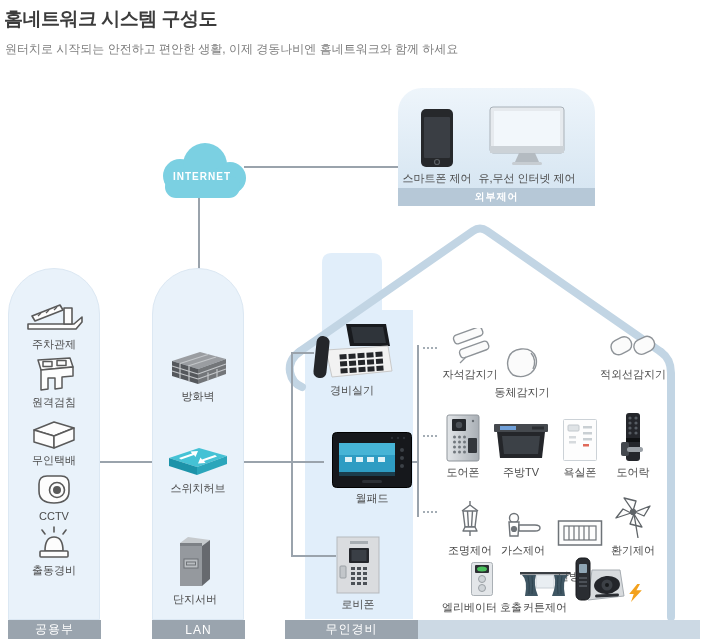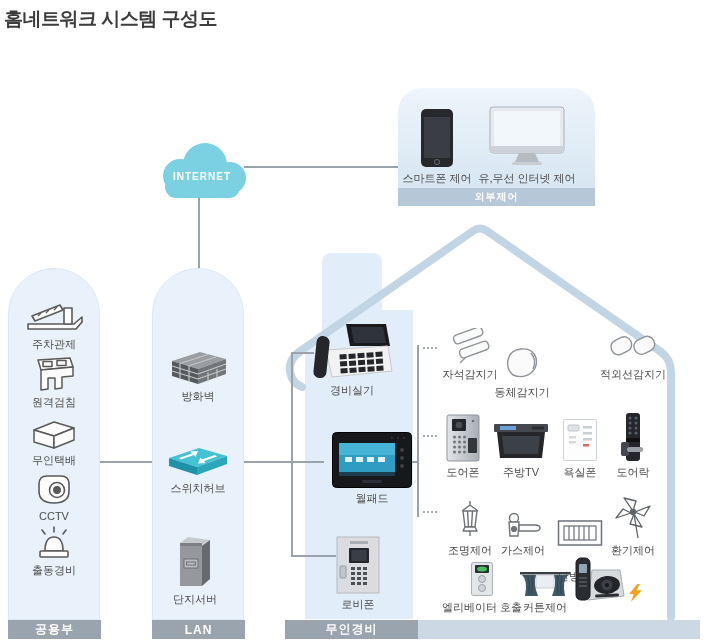--- a/index.html
+++ b/index.html
@@ -9,21 +9,21 @@
   .page-subtitle{position:absolute;left:5px;top:41px;font-size:12px;color:#7e7e7e;}
   
   .hline,.vline{position:absolute;background:#9aa3ac;}
   .hline{height:2px;}
   .vline{width:2px;}
   .dots{position:absolute;width:14px;height:0;border-top:2px dotted #a4adb5;}
   
   .col{position:absolute;top:268px;width:92px;height:352px;background:#e9f2fa;
        border:1px solid #dce8f3;border-radius:46px 46px 0 0;box-sizing:border-box;}
   .bar{position:absolute;top:620px;height:19px;background:#9aa4ae;color:#fff;
-       font-size:12px;font-weight:bold;display:flex;align-items:center;justify-content:center;letter-spacing:1px;}
+       font-size:12px;font-weight:normal;display:flex;align-items:center;justify-content:center;letter-spacing:1px;}
   .bar-light{position:absolute;top:620px;height:19px;background:#ccd9e4;}
   
   .item{position:absolute;display:flex;flex-direction:column;align-items:center;}
   .ilabel{font-size:11px;color:#4b4b4b;line-height:1.1;margin-top:4px;white-space:nowrap;text-align:center;}
   .iconbox{display:flex;align-items:flex-end;justify-content:center;}
   
   .extbox{position:absolute;left:398px;top:88px;width:197px;height:100px;
           background:linear-gradient(180deg,#eef5fb 0%,#d7e6f2 100%);
           border-radius:24px 24px 0 0;}
   .extbar{position:absolute;left:398px;top:188px;width:197px;height:18px;background:#b6c8d7;
@@ -33,20 +33,21 @@
   .house-svg{position:absolute;left:0;top:0;width:720px;height:641px;}
   .grid-item{width:90px;}
   .bolt{position:absolute;left:628px;top:584px;}
 </style>
 </head>
 <body>
 
 <div class="canvas">
 
   <div class="page-title">홈네트워크 시스템 구성도</div>
+  <div class="page-subtitle">원터치로 시작되는 안전하고 편안한 생활, 이제 경동나비엔 홈네트워크와 함께 하세요</div>
 
   <svg class="house-svg">
     <path d="M 332 253 L 372 253 Q 382 253 382 263 L 382 310 L 413 310 L 413 619 L 305 619 L 305 352 L 322 340 L 322 263 Q 322 253 332 253 Z" fill="#e1eefa"></path>
     <path d="M 299 352 L 473 231 Q 480 226 487 231 L 661 352" fill="none" stroke="#c2d5e4" stroke-width="8" stroke-linecap="round" stroke-linejoin="round"></path>
     <path d="M 301 351 Q 288 359 290 372 Q 292 383 302 387" fill="none" stroke="#c2d5e4" stroke-width="8" stroke-linecap="round"></path>
     <path d="M 661 352 Q 671 359 671 373 L 671 617" fill="none" stroke="#c2d5e4" stroke-width="8" stroke-linecap="round"></path>
   </svg>
 
   <div class="hline" style="left:244px;top:166px;width:154px;"></div>
   <div class="vline" style="left:198px;top:196px;height:156px;"></div>

